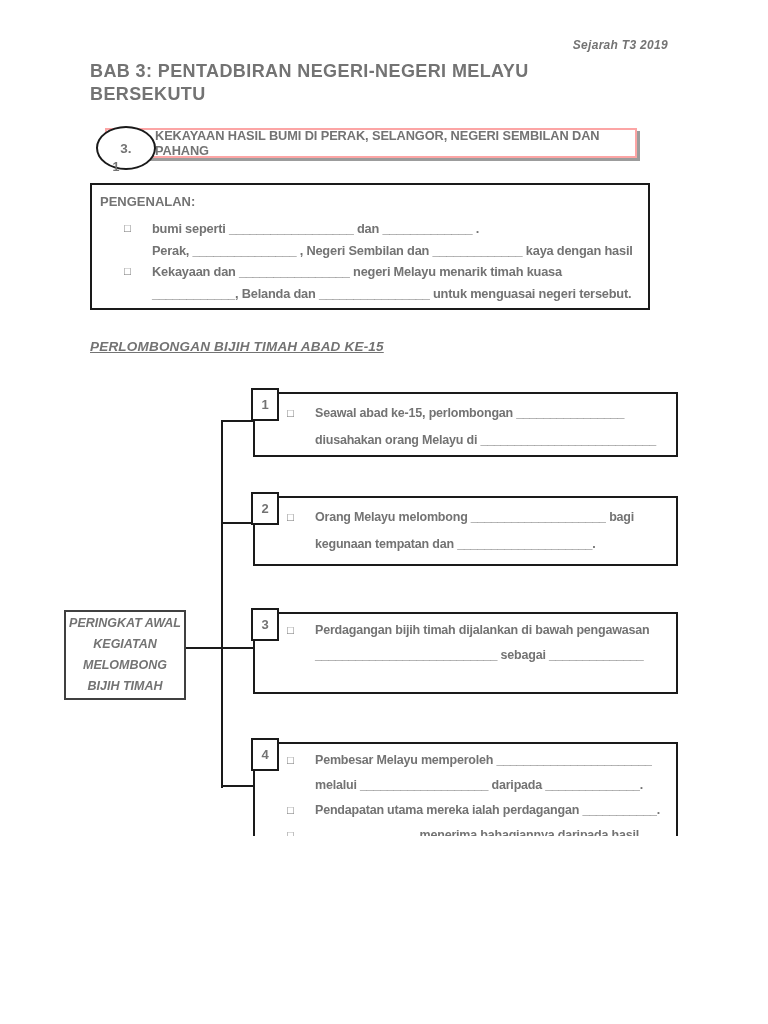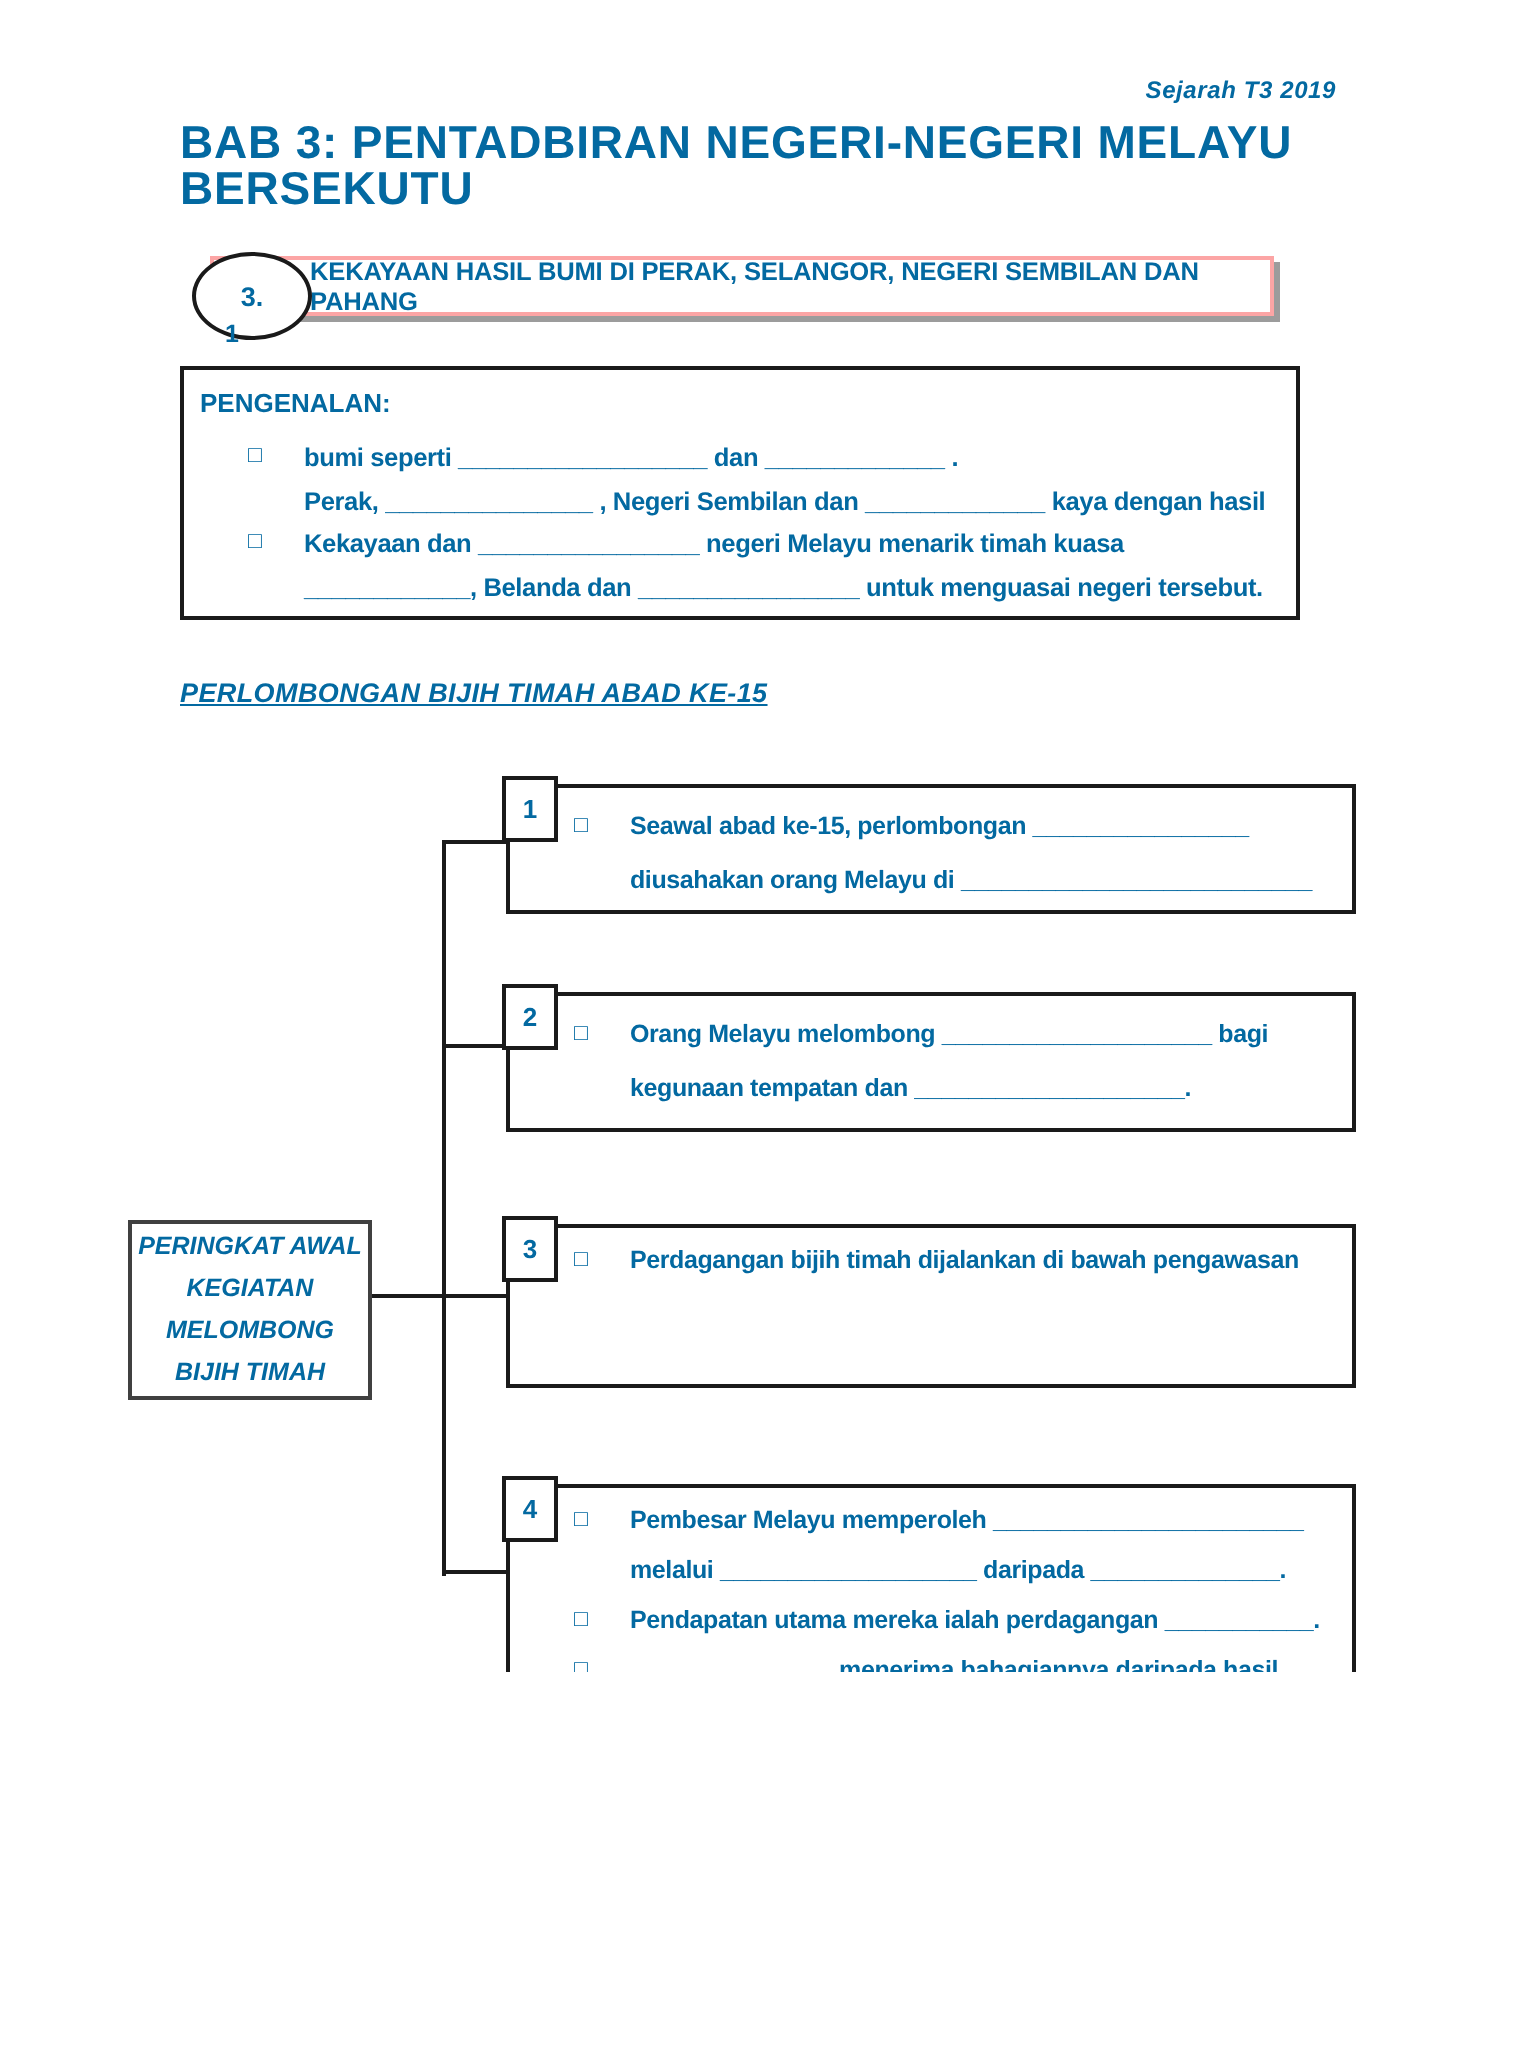--- a/index.html
+++ b/index.html
@@ -1,28 +1,28 @@
 <!DOCTYPE html>
 <html><head>
 <meta charset="utf-8">
 <style>
   html,body{margin:0;padding:0;background:#ffffff;}
   .page{
     position:relative;width:768px;height:836px;background:#ffffff;
-    font-family:"Liberation Sans", sans-serif;color:#0369a1;overflow:hidden;
+    font-family:"Liberation Sans", sans-serif;color:#737373;overflow:hidden;
   }
   .line{white-space:nowrap;display:block;}
 
   .header-note{
     position:absolute;top:38px;right:100px;
     font-size:12px;font-weight:bold;font-style:italic;letter-spacing:.3px;
   }
   .doc-title{
     position:absolute;left:90px;top:60px;width:560px;
-    font-size:23px;font-weight:bold;line-height:23px;letter-spacing:.4px;
+    font-size:18px;font-weight:bold;line-height:23px;letter-spacing:.4px;
   }
 
   .banner-rect{
     position:absolute;left:105px;top:128px;width:532px;height:30px;
     border:2px solid #fca5a5;box-shadow:3px 3px 0 #9c9c9c;background:#fff;
     box-sizing:border-box;display:flex;align-items:center;padding-left:48px;
     font-size:12.8px;font-weight:bold;letter-spacing:-.1px;
   }
   .banner-oval{
     position:absolute;left:96px;top:126px;width:60px;height:44px;
@@ -174,20 +174,21 @@
     </div>
   </div>
 
   <div class="item-box item-3">
     <div class="num-badge">3</div>
     <div class="item-content">
       <div class="bullet-row">
         <span class="bullet-glyph">□</span>
         <span class="bullet-text">
           <span class="line">Perdagangan bijih timah dijalankan di bawah pengawasan</span>
+          <span class="line">___________________________ sebagai ______________</span>
         </span>
       </div>
     </div>
   </div>
 
   <div class="item-box item-4">
     <div class="num-badge">4</div>
     <div class="item-content">
       <div class="bullet-row">
         <span class="bullet-glyph">□</span>

